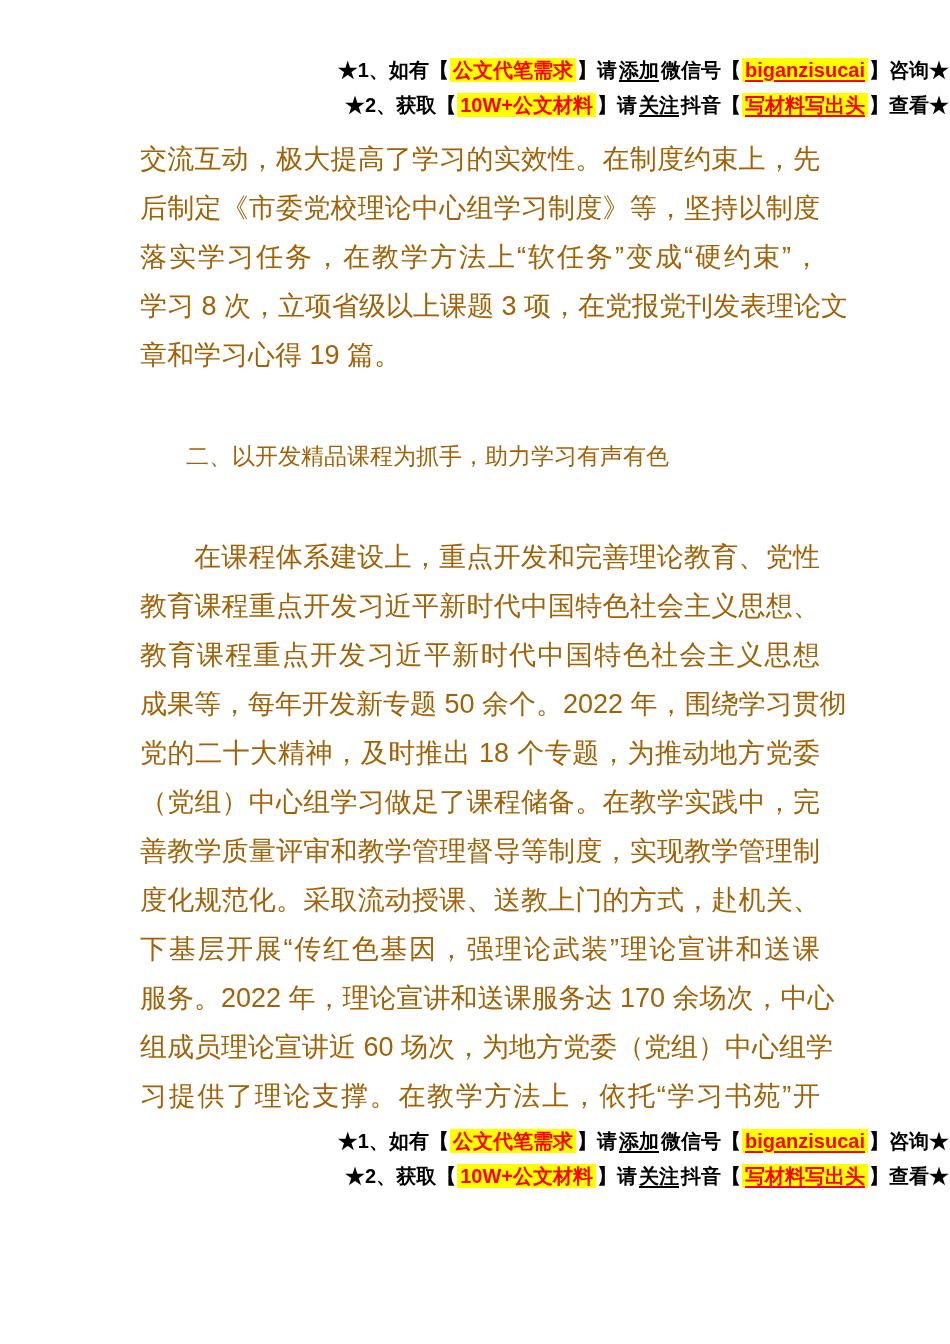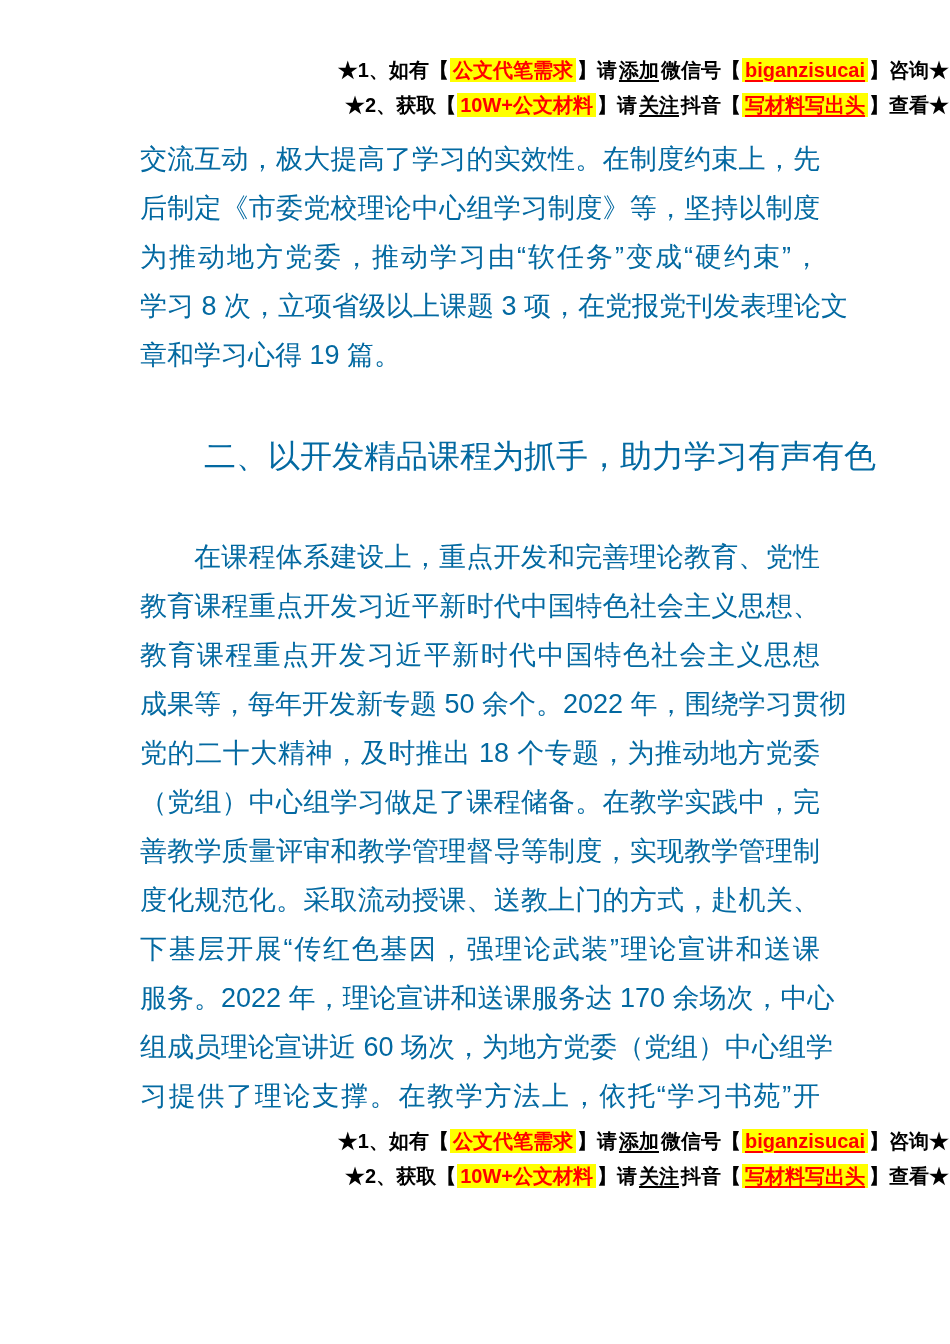--- a/index.html
+++ b/index.html
@@ -41,54 +41,54 @@
     padding: 1px 3px;
     text-decoration: underline;
     text-decoration-thickness: 2px;
     text-underline-offset: 3px;
   }
 
   
   .doc-body {
     margin: 12px 130px 0 140px;
     font-size: 27px;
-    color: #0369a1;
+    color: #a16207;
   }
   .line {
     height: 49px;
     line-height: 49px;
     text-align: justify;
     text-align-last: justify;
     white-space: nowrap;
   }
   .line.para-end { text-align-last: left; }
   .line.indent { text-indent: 2em; }
   .section-heading {
-    font-size: 32px;
+    font-size: 23px;
     font-weight: normal;
     height: 49px;
     line-height: 49px;
     margin: 52px 0;
     text-indent: 2em;
     white-space: nowrap;
   }
 </style>
 </head>
 <body>
 
 <div class="promo promo-top">
     <div class="promo-line"><span class="seg seg-plain">★1、如有【</span><span class="seg seg-hl">公文代笔需求</span><span class="seg seg-plain">】请</span><span class="seg seg-u">添加</span><span class="seg seg-plain">微信号【</span><span class="seg seg-hlu">biganzisucai</span><span class="seg seg-plain">】咨询★</span></div>
     <div class="promo-line"><span class="seg seg-plain">★2、获取【</span><span class="seg seg-hl">10W+公文材料</span><span class="seg seg-plain">】请</span><span class="seg seg-u">关注</span><span class="seg seg-plain">抖音【</span><span class="seg seg-hlu">写材料写出头</span><span class="seg seg-plain">】查看★</span></div>
   </div>
 
 <main class="doc-body">
   <div class="para">
       <div class="line">交流互动，极大提高了学习的实效性。在制度约束上，先</div>
       <div class="line">后制定《市委党校理论中心组学习制度》等，坚持以制度</div>
-      <div class="line">为推动地方党委，推动学习由“软任务”变成“硬约束”，</div>
+      <div class="line">落实学习任务，在教学方法上“软任务”变成“硬约束”，</div>
       <div class="line">学习 8 次，立项省级以上课题 3 项，在党报党刊发表理论文</div>
       <div class="line para-end">章和学习心得 19 篇。</div>
     </div>
   <h2 class="section-heading">二、以开发精品课程为抓手，助力学习有声有色</h2>
   <div class="para">
       <div class="line indent">在课程体系建设上，重点开发和完善理论教育、党性</div>
       <div class="line">教育课程重点开发习近平新时代中国特色社会主义思想、</div>
       <div class="line">教育课程重点开发习近平新时代中国特色社会主义思想</div>
       <div class="line">成果等，每年开发新专题 50 余个。2022 年，围绕学习贯彻</div>
       <div class="line">党的二十大精神，及时推出 18 个专题，为推动地方党委</div>

